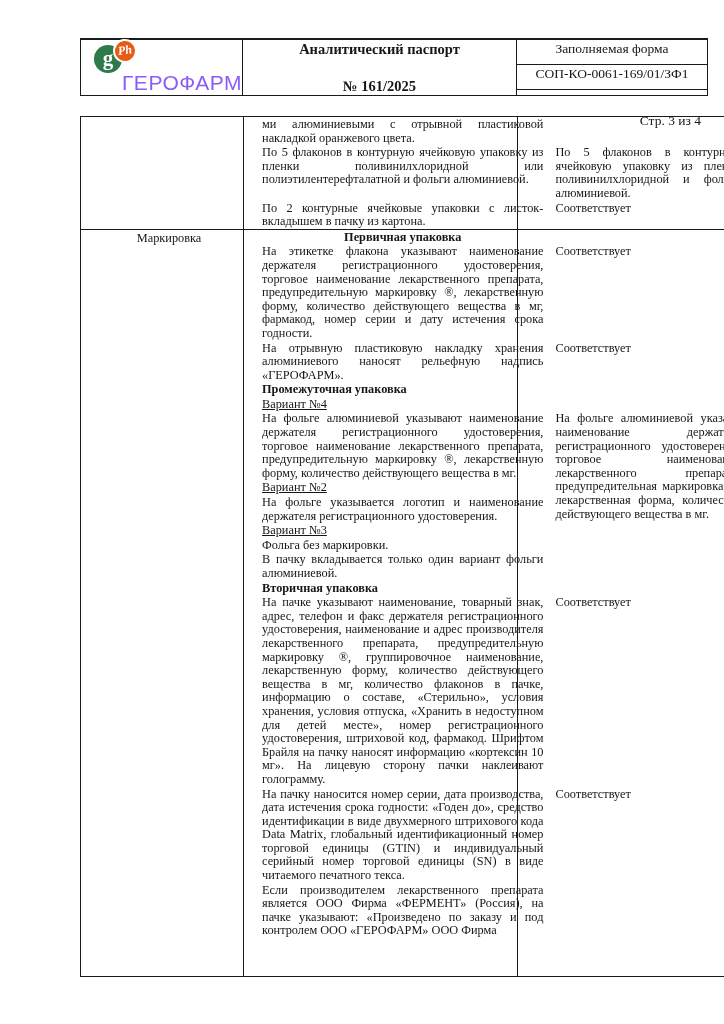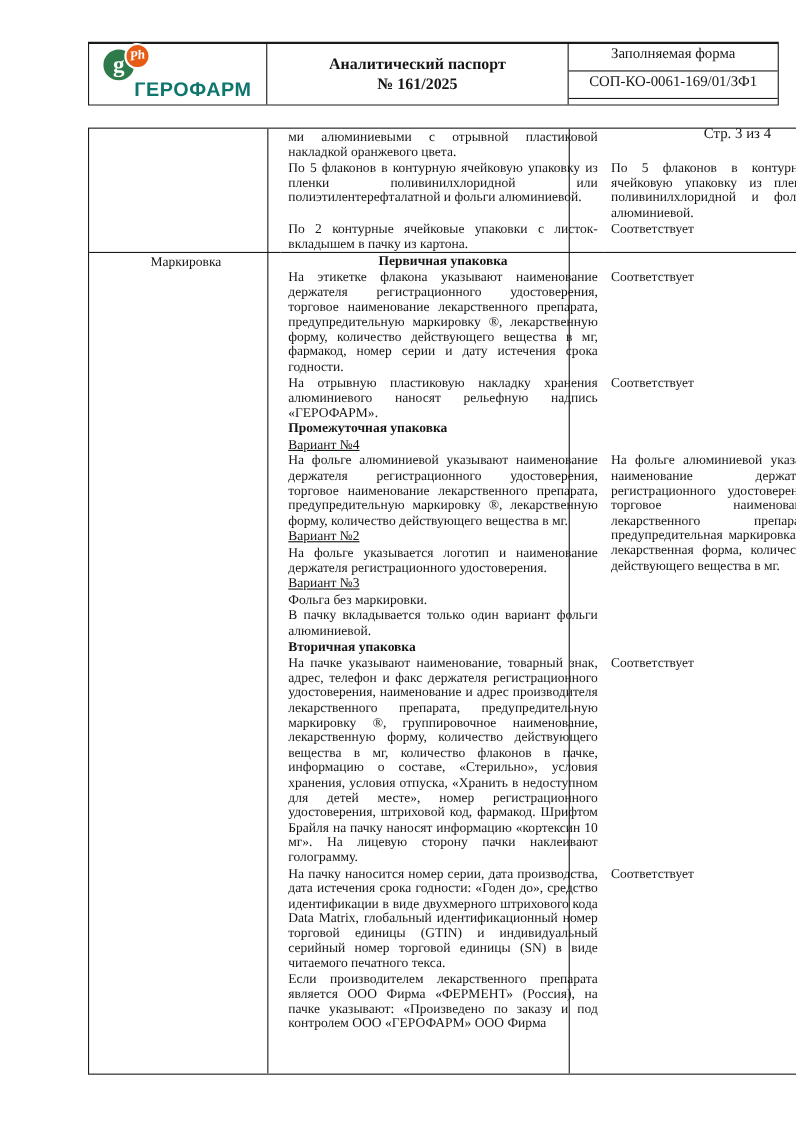--- a/index.html
+++ b/index.html
@@ -39,27 +39,27 @@
     position: absolute; left: 32px; top: -1px;
     width: 24px; height: 24px; border-radius: 50%;
     background: #e65c16; border: 2px solid #ffffff; z-index: 2;
     color: #fff; font-family: "Liberation Serif", serif;
     font-style: italic; font-weight: bold; font-size: 12px; line-height: 19px;
     text-align: center; transform: rotate(-8deg);
   }
   .brand-word {
     position: absolute; left: 41px; top: 31px;
     font-family: "Liberation Sans", "DejaVu Sans", sans-serif;
-    font-weight: bold; font-size: 18px; letter-spacing: 0.5px;
-    color: #0f766e; white-space: nowrap;
+    font-weight: normal; font-size: 21px; letter-spacing: 0.5px;
+    color: #8b5cf6; white-space: nowrap;
   }
 
   .title-cell {
     position: absolute; left: 161px; top: 0; width: 275px; height: 100%;
-    display: flex; flex-direction: column; justify-content: center;
+    display: flex; flex-direction: column; justify-content: space-between;
     text-align: center; font-weight: bold; font-size: 14.5px; line-height: 18px;
   }
   .form-cell { position: absolute; left: 436px; top: 0; right: 0; height: 100%; font-size: 13.5px; }
   .form-row {
     height: 25px; line-height: 18px; text-align: center;
     border-bottom: 1.2px solid #1a1a1a;
   }
   .form-row:last-child { border-bottom: none; text-align: right; padding-right: 6px; margin-top: 22px; }
 
   

